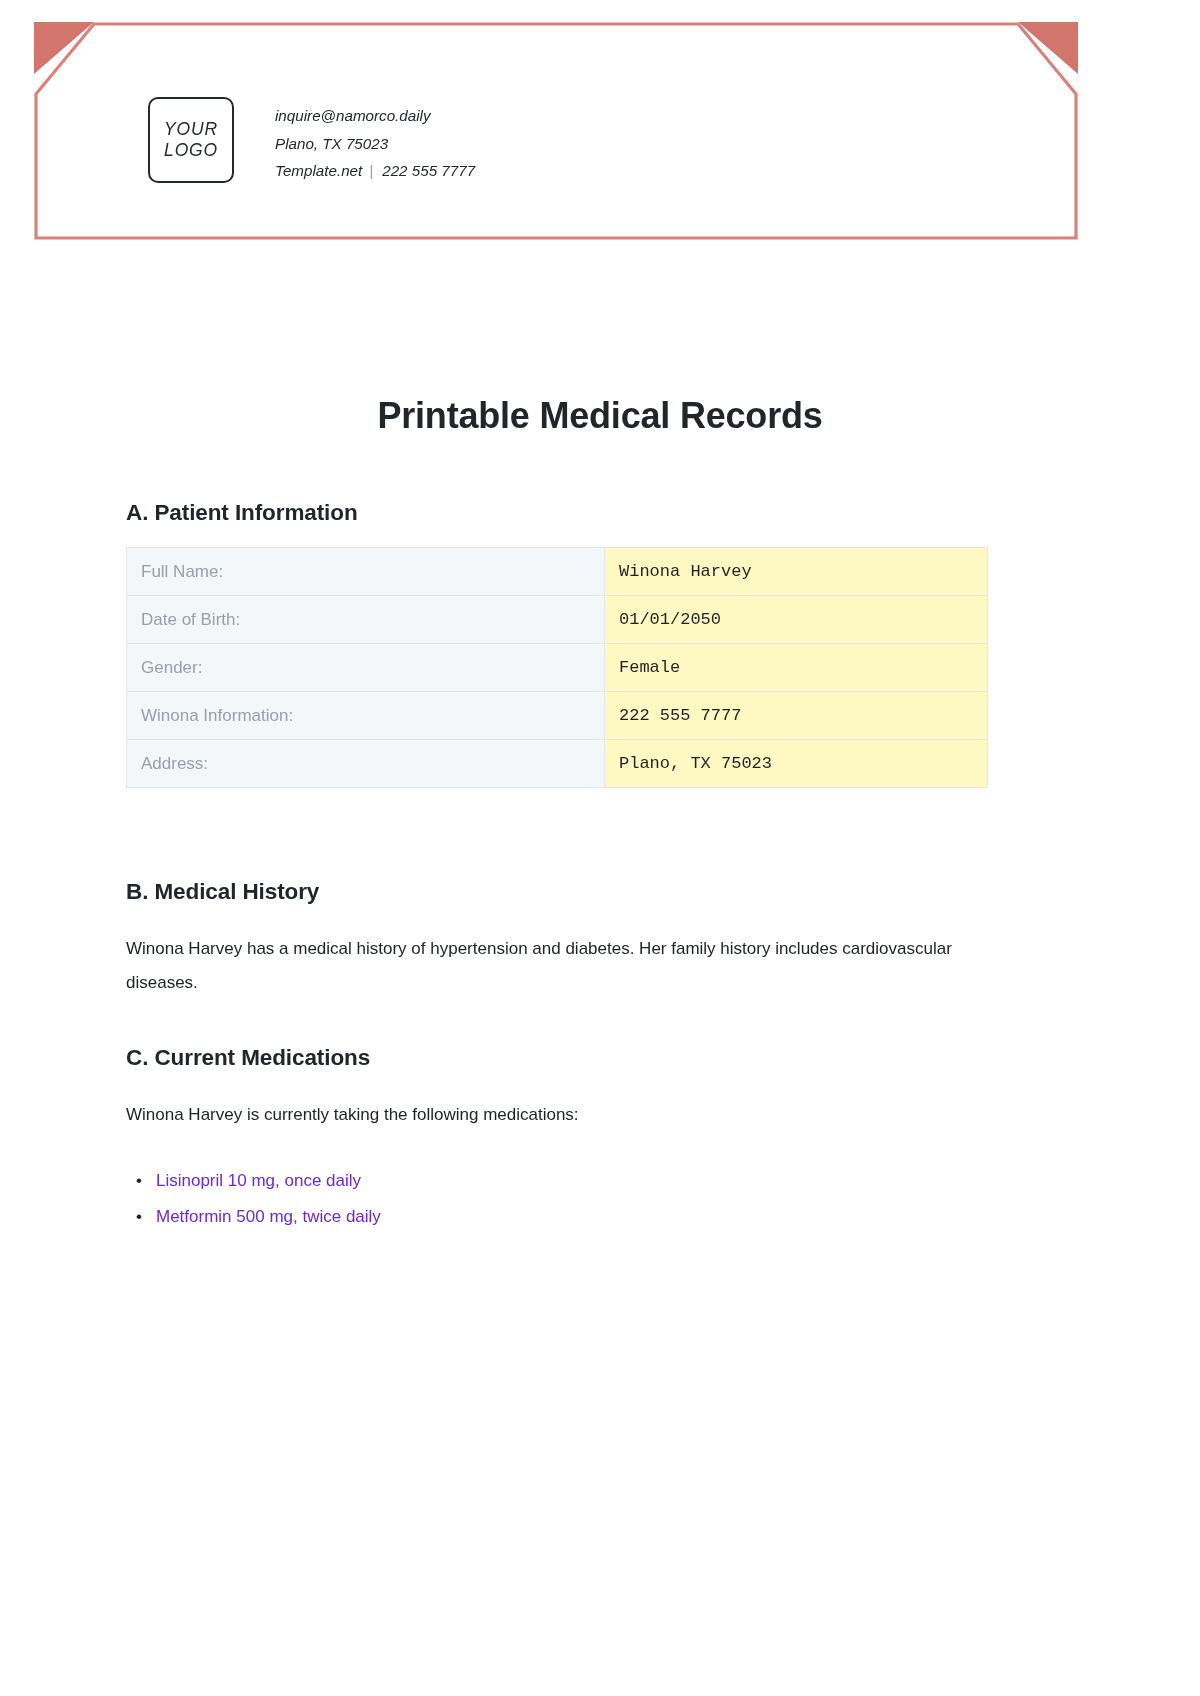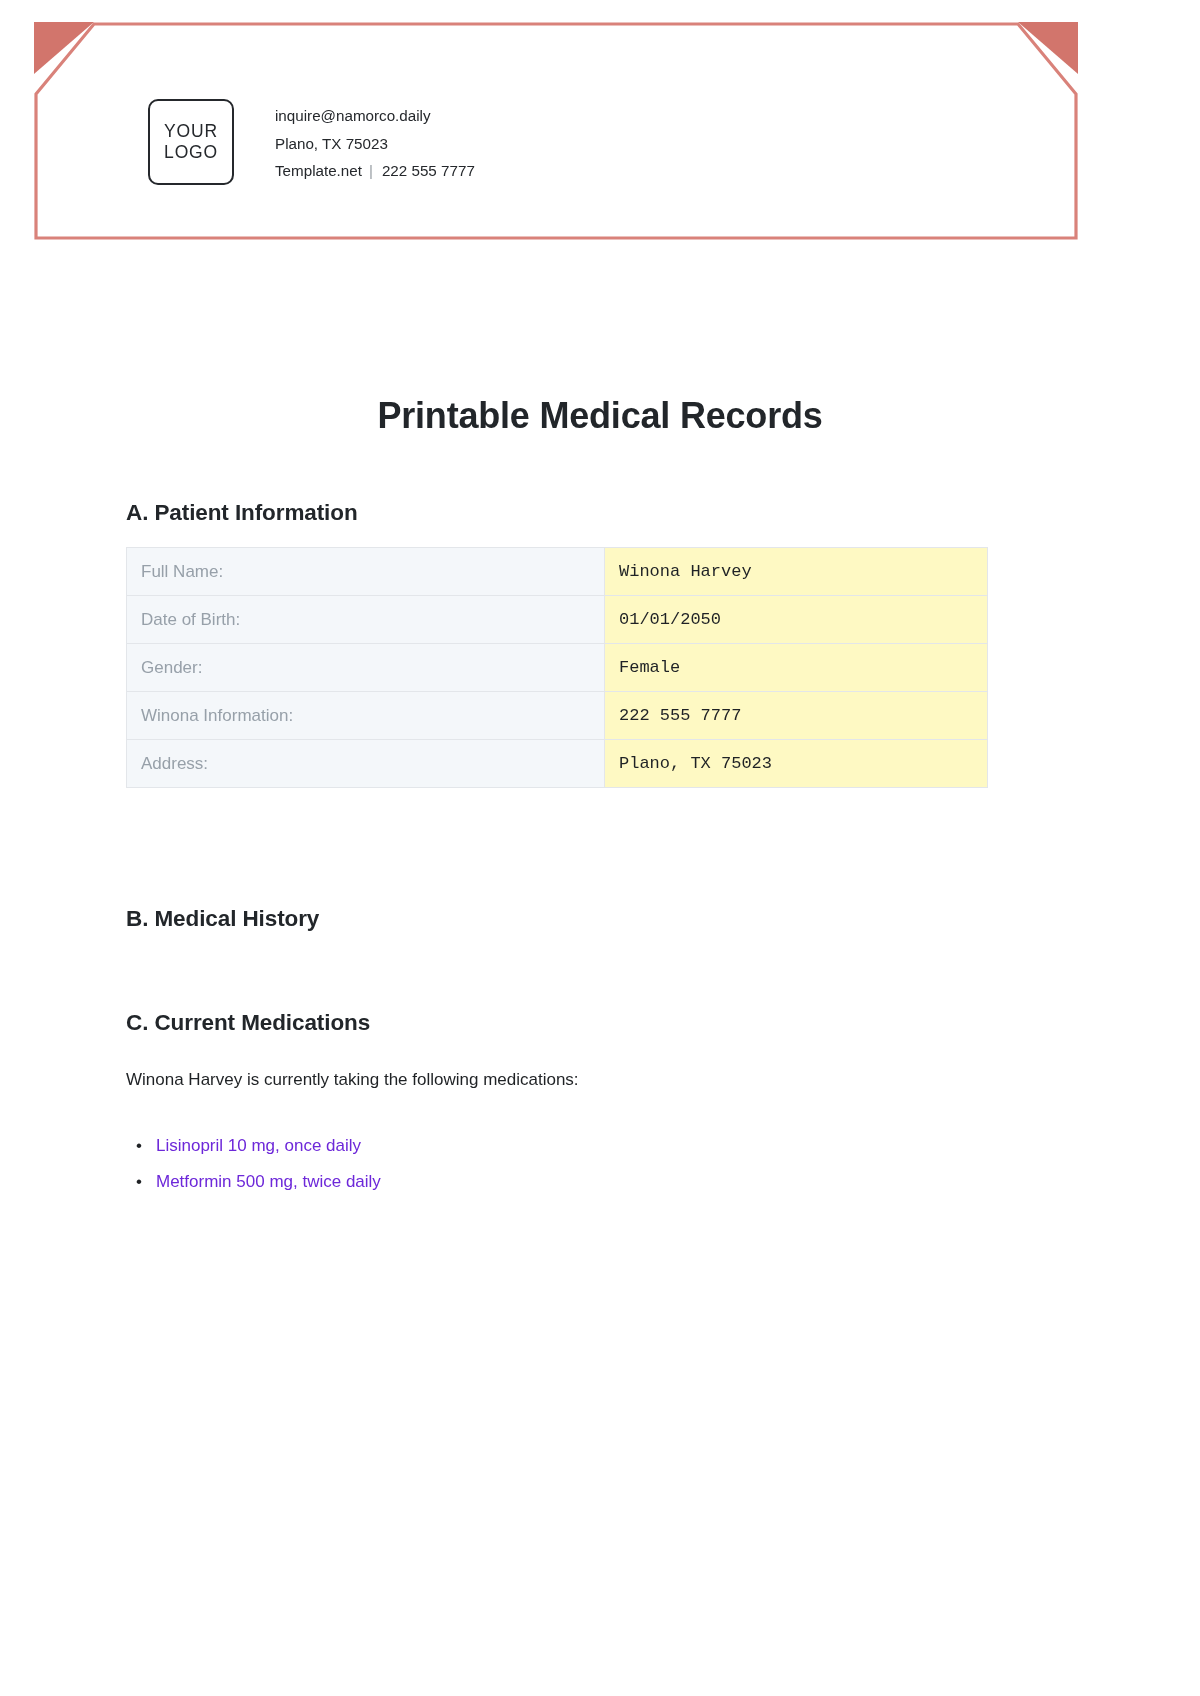--- a/index.html
+++ b/index.html
@@ -34,21 +34,22 @@
     height: 100%;
     display: block;
   }
 
   
   .header-content {
     position: absolute;
     left: 148px;
     top: 97px;
     display: flex;
-    align-items: flex-end;
+    align-items: flex-start;
+    font-style: italic;
   }
   .logo-box {
     width: 86px;
     height: 86px;
     border: 2px solid #25282c;
     border-radius: 10px;
     box-sizing: border-box;
     display: flex;
     flex-direction: column;
     align-items: center;
@@ -128,22 +129,22 @@
     background: #f4f7fa;
     color: #97a0a9;
   }
   .info-table td.value-cell {
     background: #fef9c3;
     color: #1f2225;
     font-family: Liberation Mono, monospace;
   }
 
   
-  .block-b { margin-top: 118px; }
-  .block-c { margin-top: 78px; }
+  .block-b { margin-top: 91px; }
+  .block-c { margin-top: 45px; }
   .block-d { margin-top: 106px; }
 
   .para {
     font-size: 17px;
     line-height: 34px;
     color: #1f2225;
     margin: 27px 0 0 0;
   }
 
   .med-list {
@@ -220,20 +221,21 @@
       </tr>
       <tr>
         <td class="label-cell">Address:</td>
         <td class="value-cell">Plano, TX 75023</td>
       </tr>
     </tbody>
   </table>
 
   <div class="block-b">
     <h2 class="section-heading">B. Medical History</h2>
+    <p class="para">Winona Harvey has a medical history of hypertension and diabetes. Her family history includes cardiovascular diseases.</p>
   </div>
 
   <div class="block-c">
     <h2 class="section-heading">C. Current Medications</h2>
     <p class="para">Winona Harvey is currently taking the following medications:</p>
     <ul class="med-list">
       <li>Lisinopril 10 mg, once daily</li>
       <li>Metformin 500 mg, twice daily</li>
     </ul>
   </div>

